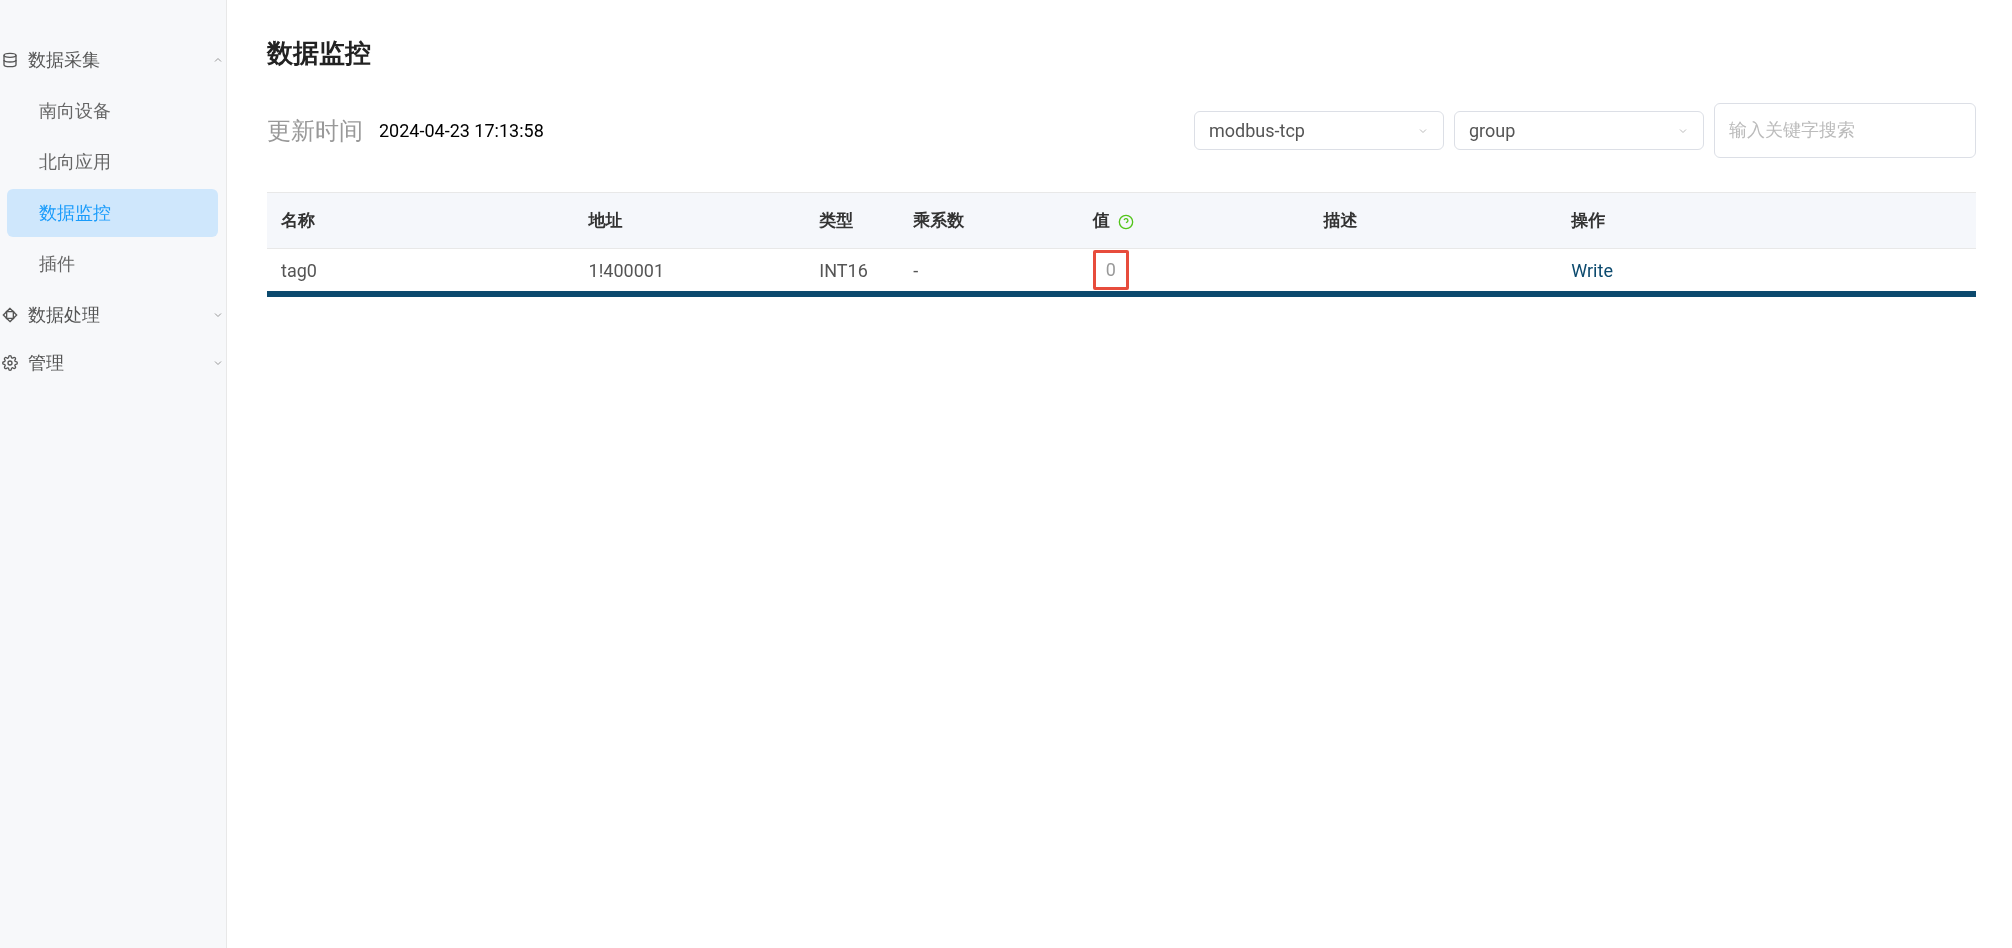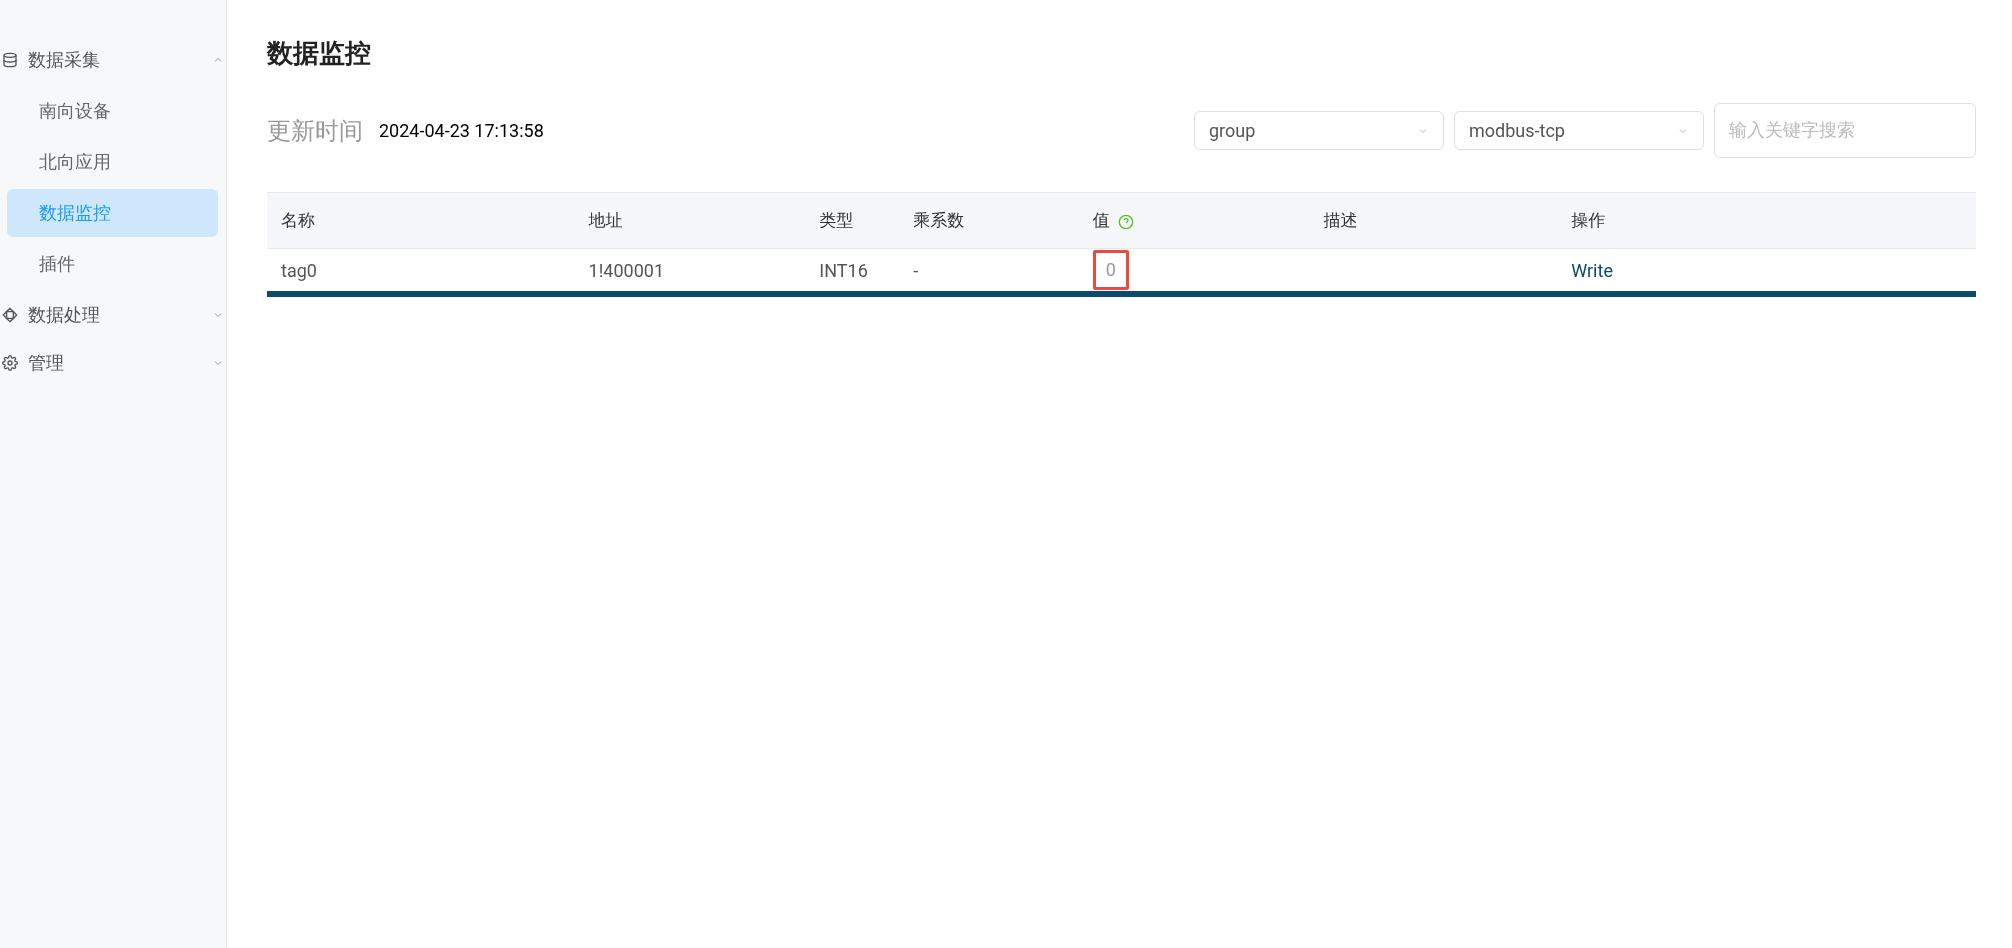--- a/index.html
+++ b/index.html
@@ -145,21 +145,21 @@
     .data-table {
       width: 100%;
       border-collapse: collapse;
       background: #fff;
     }
     
     .data-table th {
       text-align: left;
       background: #f5f7fb;
       padding: 16px 14px;
-      font-weight: 400;
+      font-weight: 700;
       font-size: 17px;
       color: #333;
       border-top: 1px solid #e8e8e8;
       border-bottom: 1px solid #e8e8e8;
     }
     
     .data-table td {
       padding: 1px 14px;
       font-size: 18px;
       color: #555;
@@ -271,30 +271,30 @@
 
 <div class="main">
   <h1 class="page-title">数据监控</h1>
 
   <div class="controls-row">
     <span class="update-time-label">更新时间</span>
     <span class="update-time-value">2024-04-23 17:13:58</span>
     <div class="controls-spacer"></div>
 
     <div class="select-box">
+      <span>modbus-tcp</span>
+      <span class="select-chevron">
+        <svg width="12" height="12" viewBox="0 0 24 24" fill="none" stroke="currentColor" stroke-width="2">
+          <polyline points="6 9 12 15 18 9"></polyline>
+        </svg>
+      </span>
+    </div>
+
+    <div class="select-box">
       <span>group</span>
-      <span class="select-chevron">
-        <svg width="12" height="12" viewBox="0 0 24 24" fill="none" stroke="currentColor" stroke-width="2">
-          <polyline points="6 9 12 15 18 9"></polyline>
-        </svg>
-      </span>
-    </div>
-
-    <div class="select-box">
-      <span>modbus-tcp</span>
       <span class="select-chevron">
         <svg width="12" height="12" viewBox="0 0 24 24" fill="none" stroke="currentColor" stroke-width="2">
           <polyline points="6 9 12 15 18 9"></polyline>
         </svg>
       </span>
     </div>
 
     <input class="search-input" type="text" placeholder="输入关键字搜索" style="">
   </div>
 

